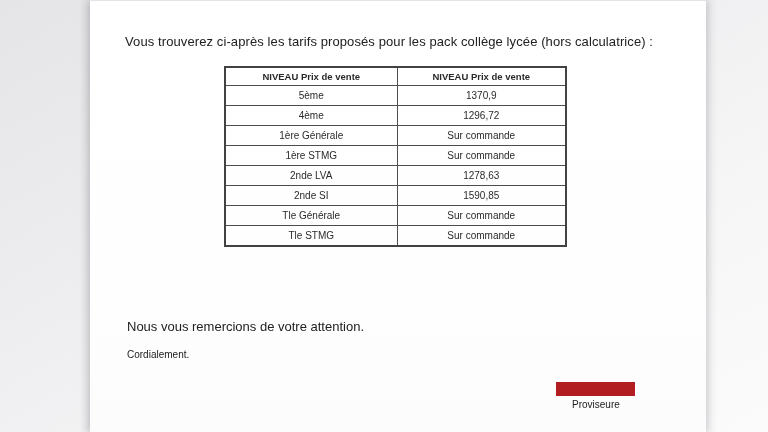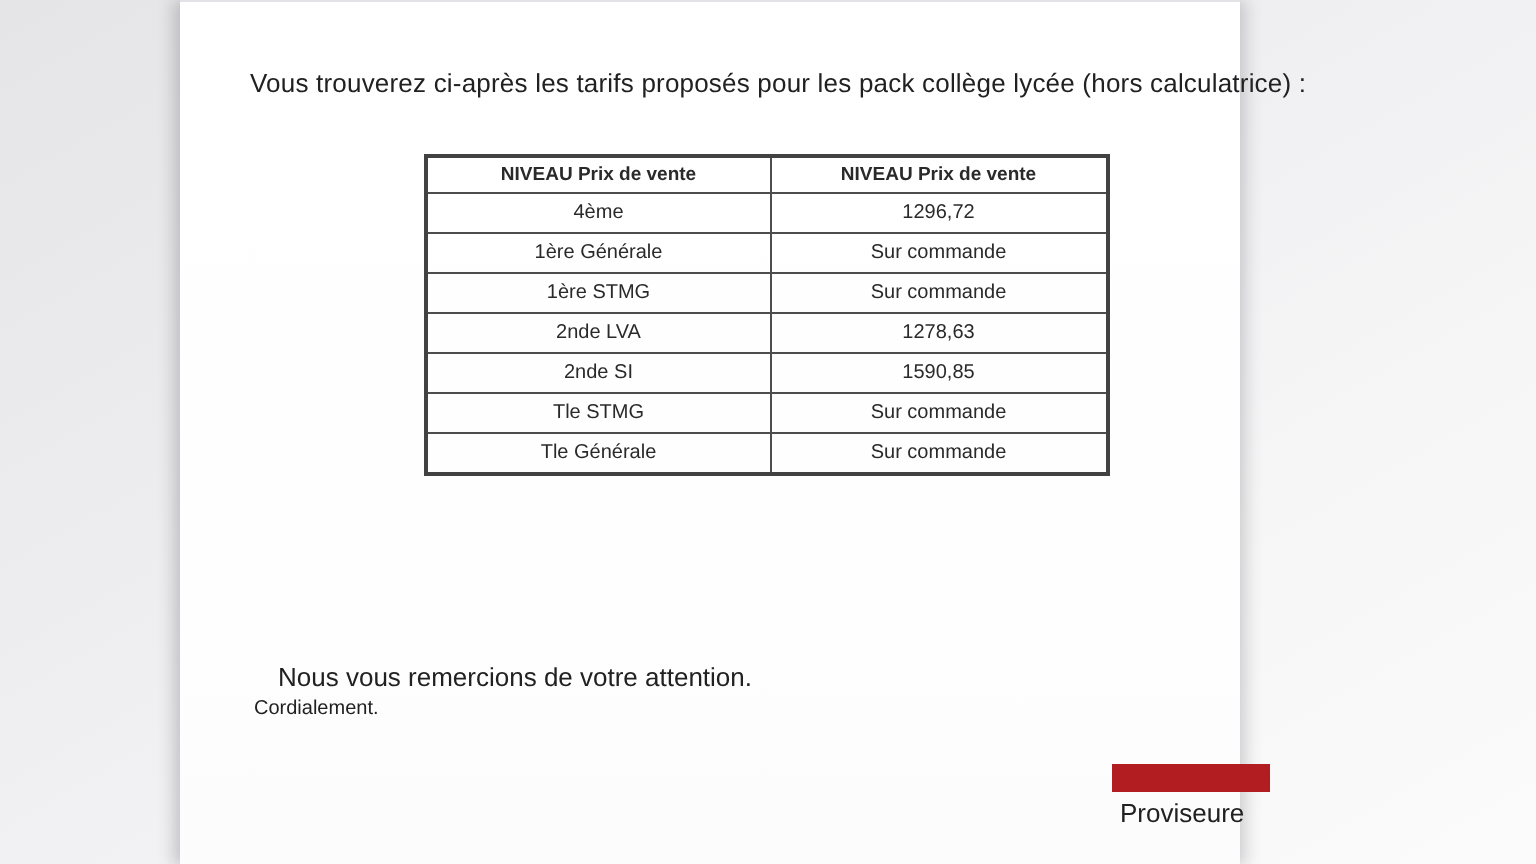--- a/index.html
+++ b/index.html
@@ -16,46 +16,45 @@
   .stage {
     position: relative;
     width: 768px;
     height: 432px;
     background: linear-gradient(150deg, #e5e5e7 0%, #ededef 35%, #f6f6f7 70%, #fbfbfc 100%);
   }
   .page {
     position: absolute;
     left: 90px;
     top: 0;
-    width: 530px;
+    width: 616px;
     height: 432px;
     background: linear-gradient(180deg, #ffffff 0%, #fefefe 70%, #fcfcfc 100%);
     box-shadow: -4px 0 7px rgba(70,70,80,0.22), 4px 0 7px rgba(70,70,80,0.18);
     border-top: 1px solid #e3e3e7;
     text-decoration: underline;
   }
   .intro {
     position: absolute;
     left: 35px;
     top: 33px;
     margin: 0;
     font-size: 13px;
     letter-spacing: 0.1px;
     white-space: nowrap;
     color: #212121;
   }
   .price-table {
     position: absolute;
-    left: 122px;
+    left: 134px;
     top: 65px;
     width: 342px;
     border-collapse: collapse;
     table-layout: fixed;
     border: 2px solid #424242;
-    margin-top: 11px;
   }
   .price-table th,
   .price-table td {
     border: 1px solid #4d4d4d;
     text-align: center;
     vertical-align: middle;
     padding: 0;
     overflow: hidden;
     white-space: nowrap;
     color: #2a2a2a;
@@ -68,21 +67,21 @@
   .price-table td {
     height: 19px;
     font-size: 10px;
   }
   .col-level  { width: 172px; }
   .col-price  { width: 169px; }
   .thanks {
     position: absolute;
     left: 37px;
     top: 318px;
-    margin: 12px;
+    margin: 0;
     font-size: 13px;
     color: #212121;
     white-space: nowrap;
   }
   .closing {
     position: absolute;
     left: 37px;
     top: 348px;
     margin: 0;
     font-size: 10px;
@@ -95,22 +94,22 @@
     top: 381px;
     width: 110px;
   }
   .redaction {
     width: 79px;
     height: 14px;
     background: #b11d20; 
   }
   .sig-label {
     margin-top: 3px;
-    margin-left: 4px;
-    font-size: 13px;
+    margin-left: 16px;
+    font-size: 10px;
     color: #212121;
     white-space: nowrap;
   }
 </style>
 </head>
 <body>
 
 <div class="stage">
   <div class="page">
 
@@ -122,45 +121,49 @@
         <col class="col-price">
       </colgroup>
       <thead>
         <tr>
           <th>NIVEAU Prix de vente</th>
           <th>NIVEAU Prix de vente</th>
         </tr>
       </thead>
       <tbody>
           <tr>
+            <td>5ème</td>
+            <td>1370,9</td>
+          </tr>
+          <tr>
             <td>4ème</td>
             <td>1296,72</td>
           </tr>
           <tr>
             <td>1ère Générale</td>
             <td>Sur commande</td>
           </tr>
           <tr>
             <td>1ère STMG</td>
             <td>Sur commande</td>
           </tr>
           <tr>
             <td>2nde LVA</td>
             <td>1278,63</td>
           </tr>
           <tr>
             <td>2nde SI</td>
             <td>1590,85</td>
           </tr>
           <tr>
-            <td>Tle STMG</td>
+            <td>Tle Générale</td>
             <td>Sur commande</td>
           </tr>
           <tr>
-            <td>Tle Générale</td>
+            <td>Tle STMG</td>
             <td>Sur commande</td>
           </tr>
         </tbody>
     </table>
 
     <p class="thanks">Nous vous remercions de votre attention.</p>
 
     <p class="closing">Cordialement.</p>
 
     <div class="signature">

